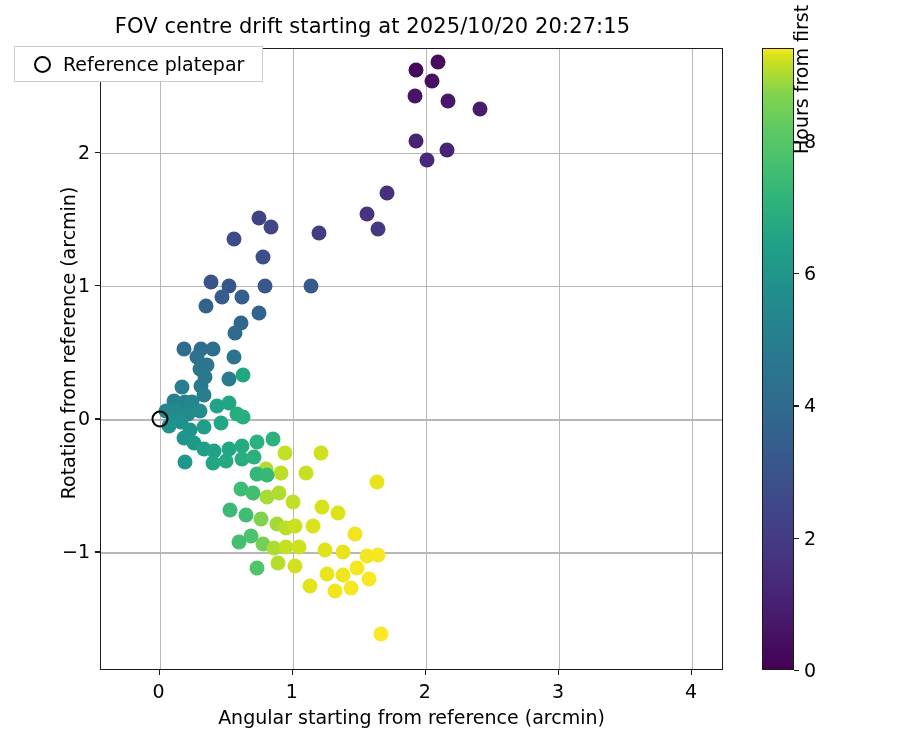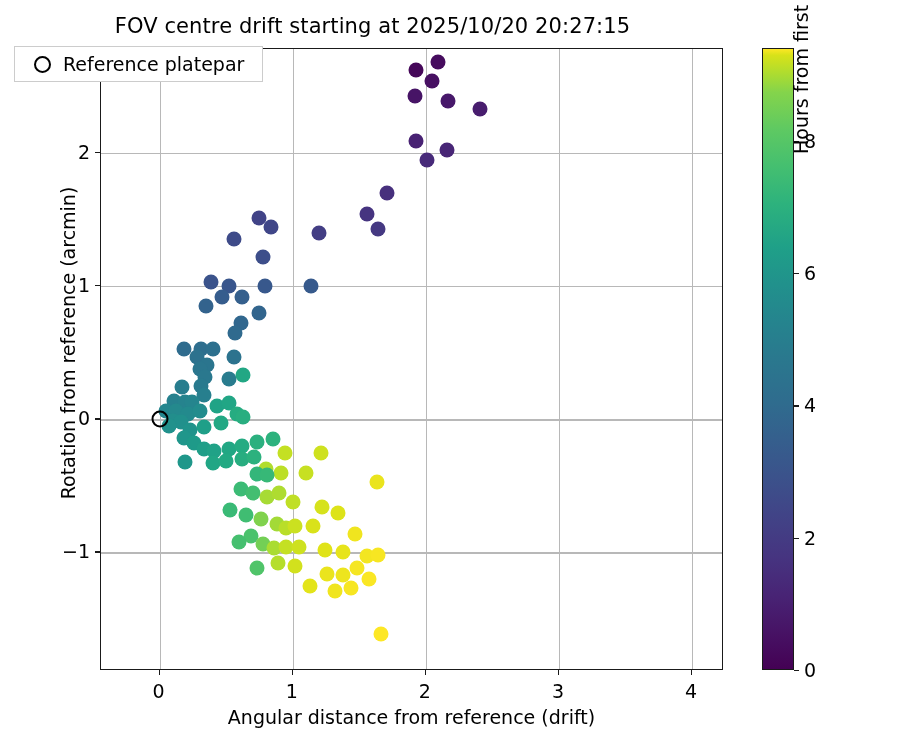--- a/index.html
+++ b/index.html
@@ -282,21 +282,21 @@
       <div class="tick-mark y" style="left: 95px; top: 551.46px;"></div>
       <div class="tick-label y" style="left: 58px; right: auto; width: 32px; text-align: right; top: 551.46px;">−1</div>
       <div class="tick-mark y" style="left: 95px; top: 418.27px;"></div>
       <div class="tick-label y" style="left: 58px; right: auto; width: 32px; text-align: right; top: 418.27px;">0</div>
       <div class="tick-mark y" style="left: 95px; top: 285.079px;"></div>
       <div class="tick-label y" style="left: 58px; right: auto; width: 32px; text-align: right; top: 285.079px;">1</div>
       <div class="tick-mark y" style="left: 95px; top: 151.889px;"></div>
       <div class="tick-label y" style="left: 58px; right: auto; width: 32px; text-align: right; top: 151.889px;">2</div>
     </div>
 
-  <div id="xlabel">Angular distance from reference (drift)</div>
+  <div id="xlabel">Angular starting from reference (arcmin)</div>
   <div id="ylabel">Rotation from reference (arcmin)</div>
 
   <div id="legend">
     <span class="lg-marker"></span>
     <span class="lg-text">Reference platepar</span>
   </div>
 
   <div id="colorbar-wrap">
     <div id="colorbar"></div>
     <div id="cb-ticks">

